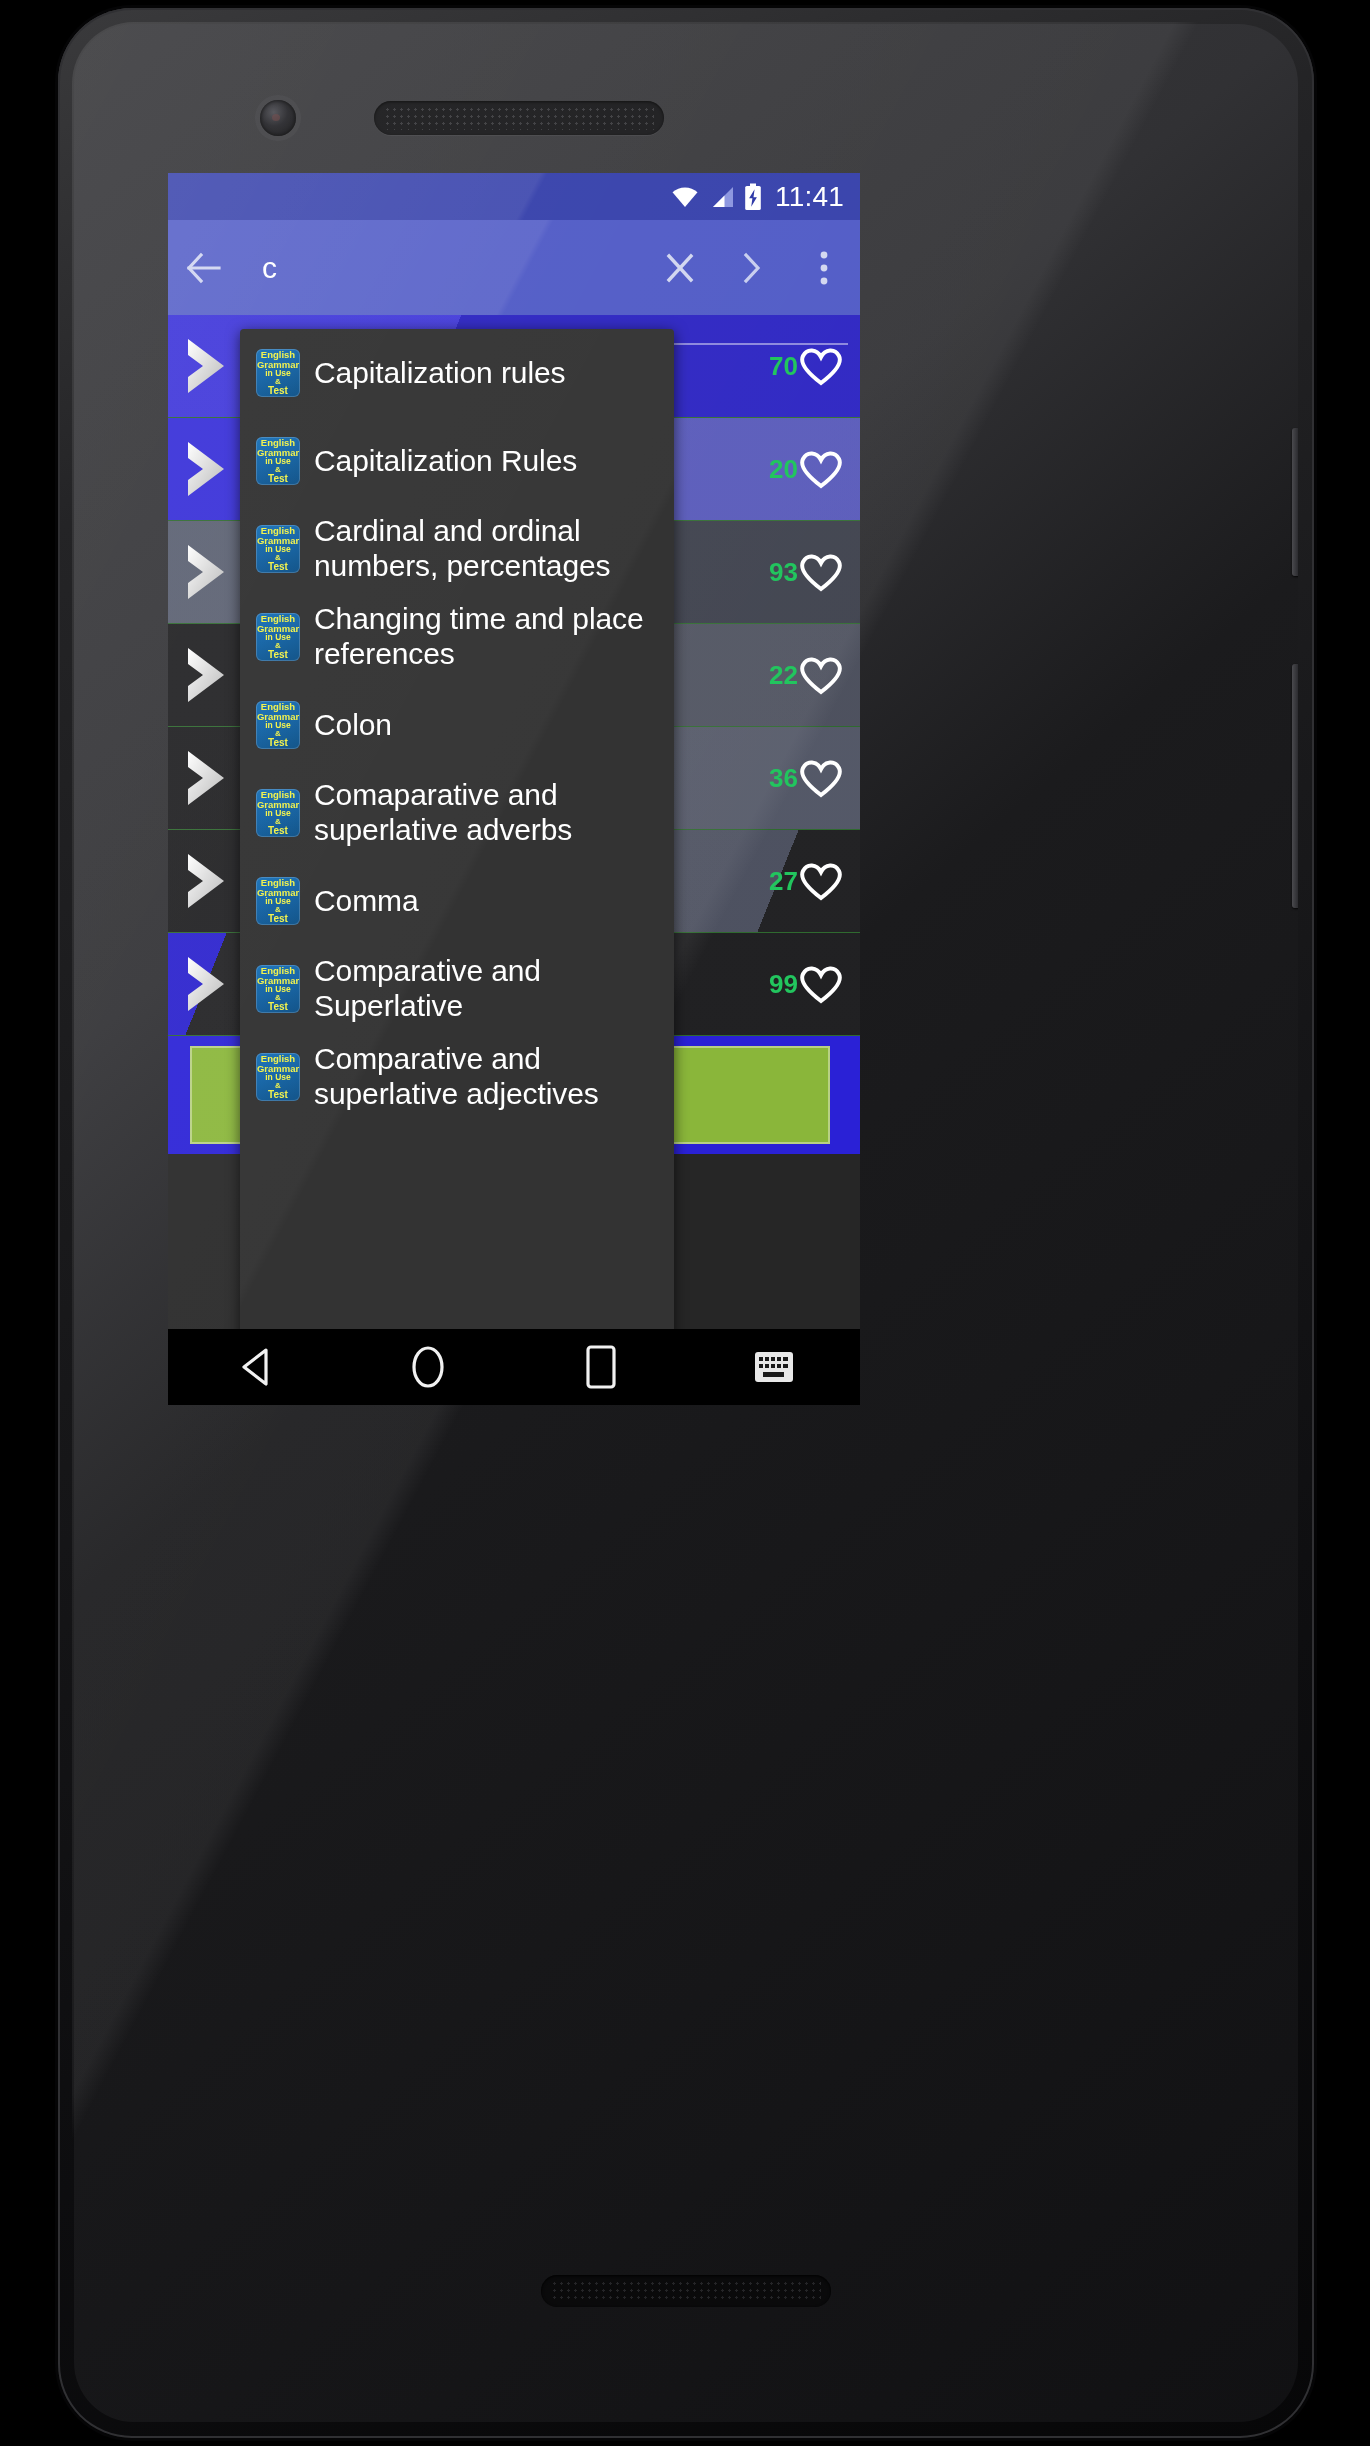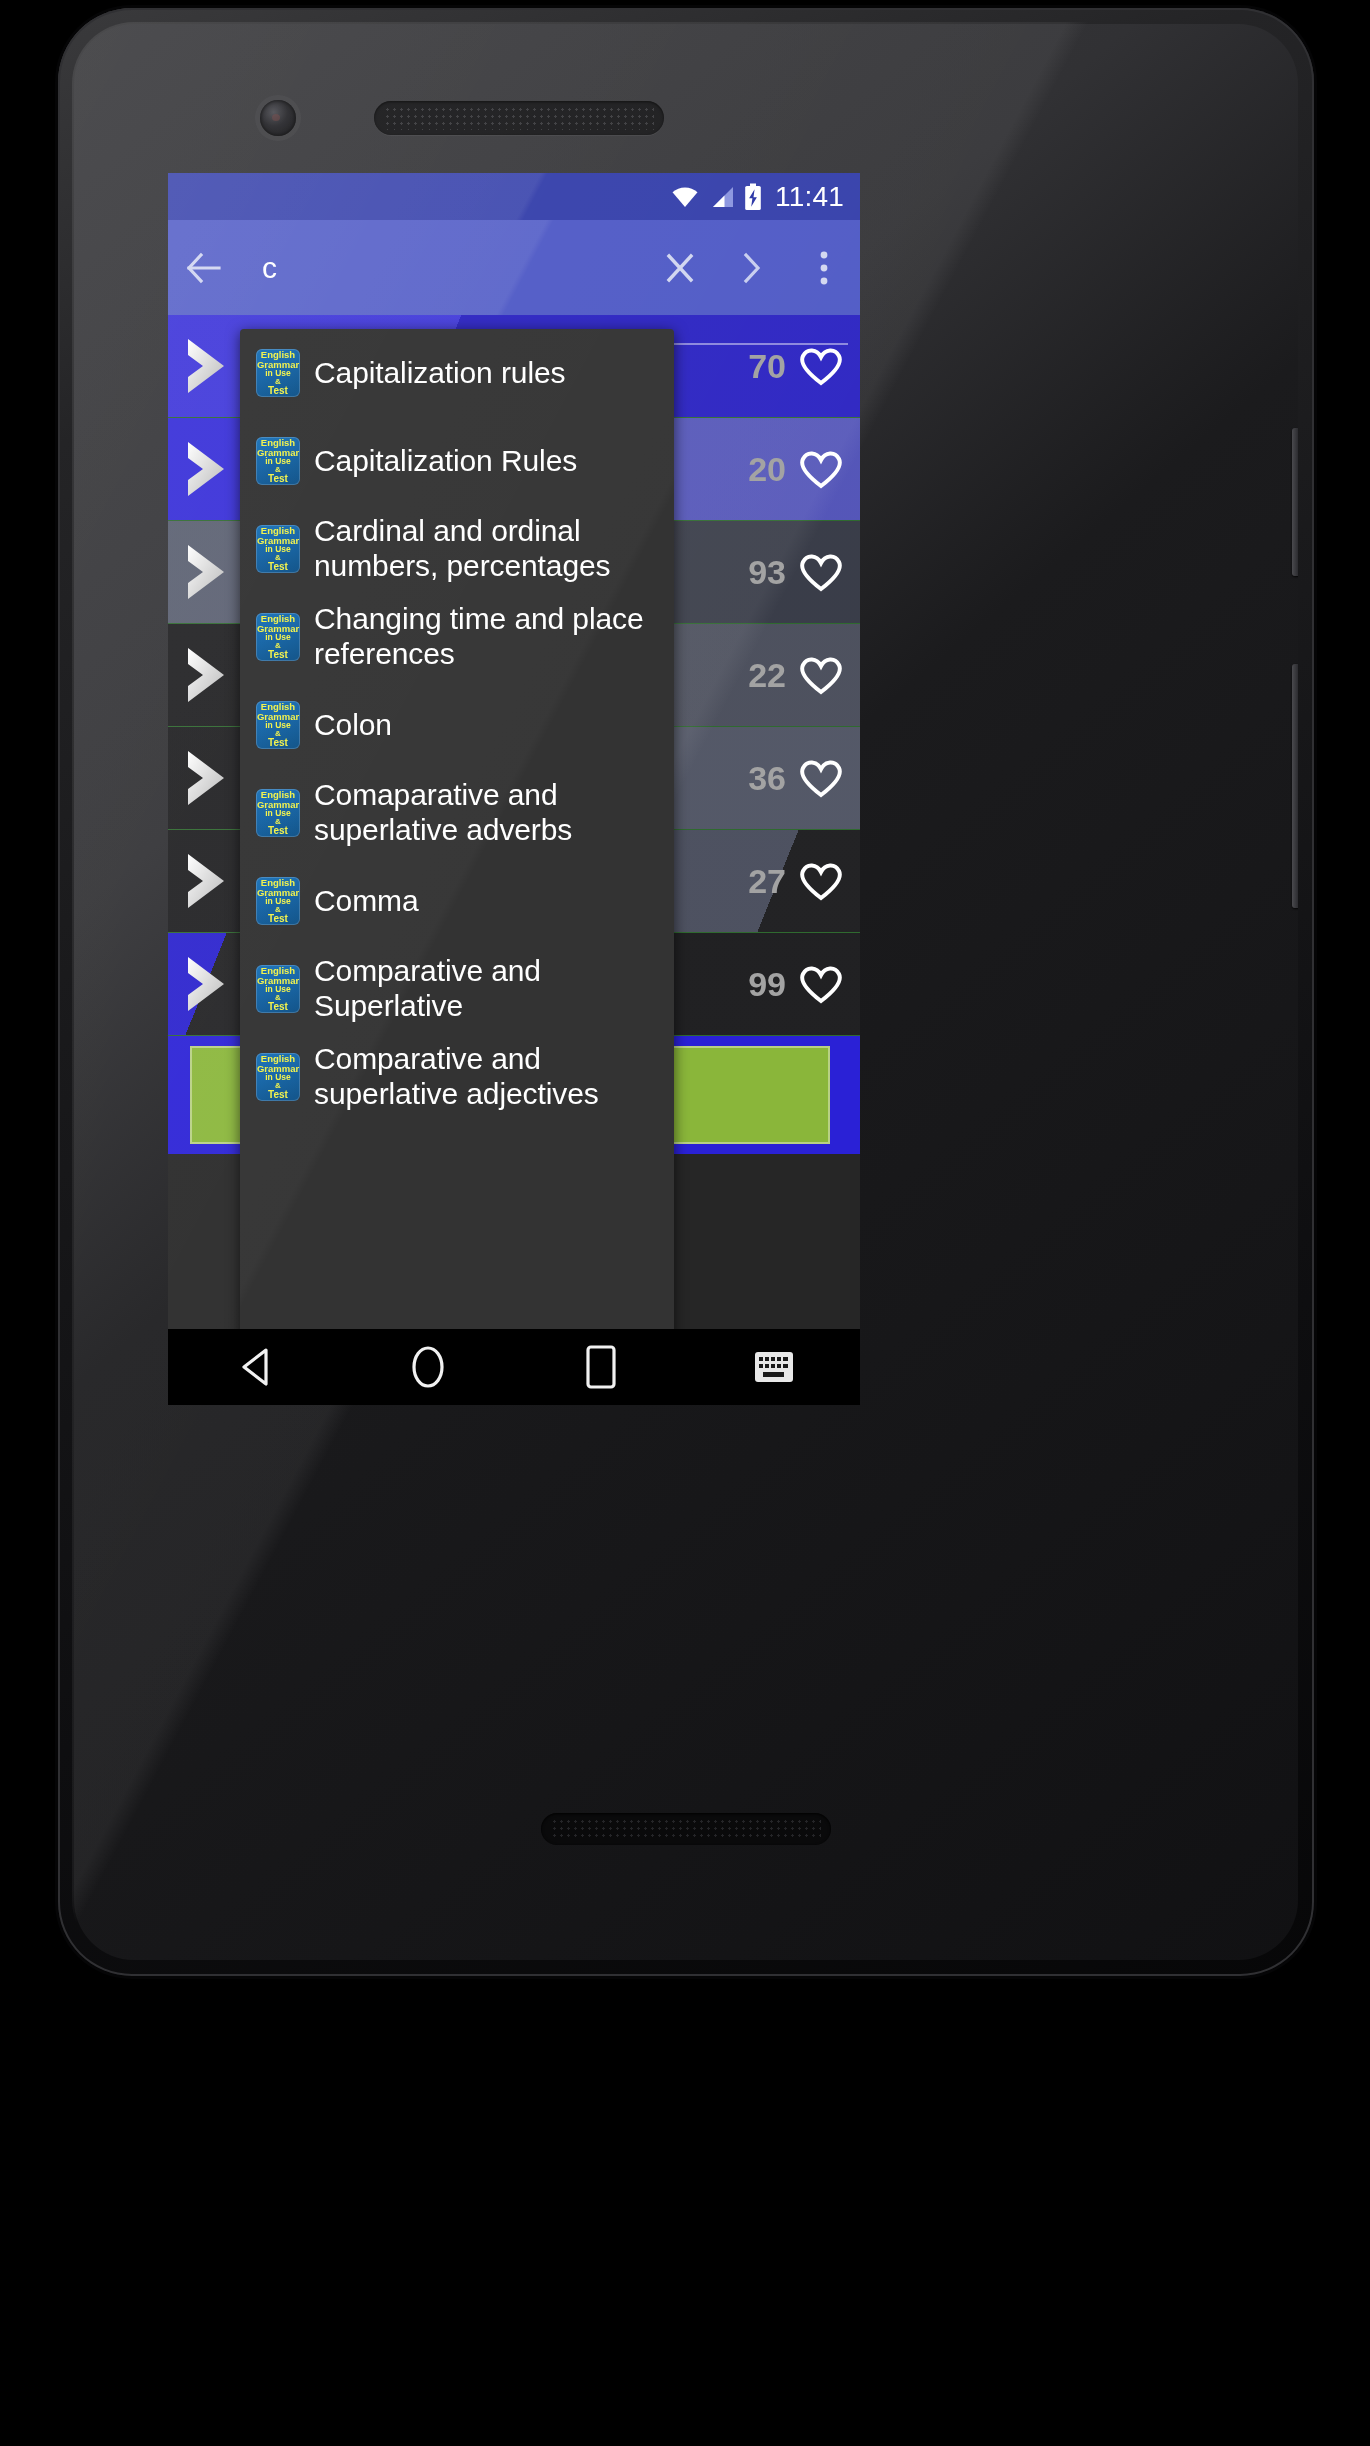--- a/index.html
+++ b/index.html
@@ -7,21 +7,21 @@
     width:1370px; height:2446px;
     background:#000;
     font-family:"Liberation Sans", sans-serif;
     overflow:hidden;
   }
 
   
   #device {
     position:absolute;
     left:58px; top:8px;
-    width:1256px; height:1968px;
+    width:1256px; height:2430px;
     border-radius:74px;
     background:
       linear-gradient(160deg,#3a3a3c 0%, #242426 18%, #1a1a1c 40%, #0e0e10 72%, #070708 100%);
     box-shadow:
       0 0 0 3px #050506,
       inset 0 0 0 2px #303033,
       0 10px 48px rgba(0,0,0,.9);
   }
   
   #device::after{
@@ -172,21 +172,21 @@
   .bgrow .diag{
     position:absolute; inset:0;
   }
   .chev{
     position:relative; z-index:3;
     margin-left:6px; width:72px; height:78px; flex:none;
   }
   .rowspacer{ flex:1; }
   .rowcount{
     position:relative; z-index:3;
-    color:#a3a3a3; font-size:34px; font-weight:bold; margin-right:12px;
+    color:#22c55e; font-size:26px; font-weight:bold; margin-right:0;
   }
   .rowheart{
     position:relative; z-index:3; margin-right:16px; width:46px; height:42px; flex:none;
   }
   
   #greencard{
     position:relative;
     height:118px; background:#2a21d6; overflow:hidden;
     display:flex; align-items:center;
   }

